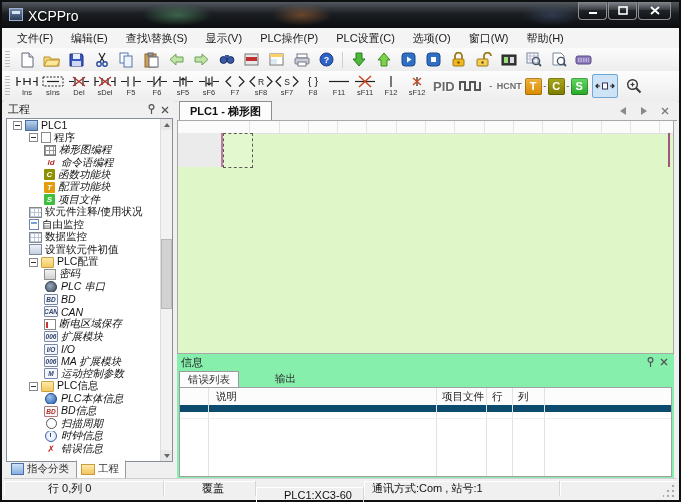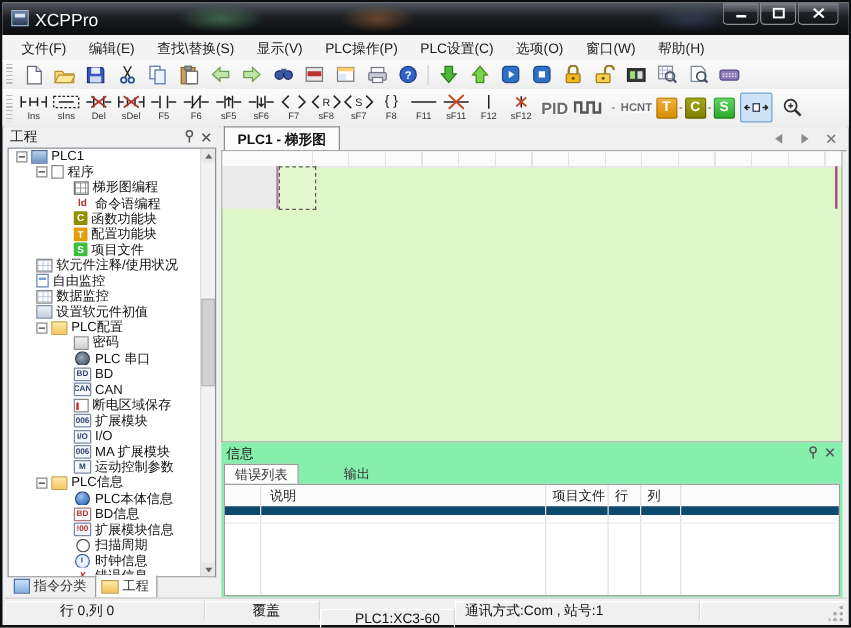--- a/index.html
+++ b/index.html
@@ -41,21 +41,21 @@
   .lp-head{position:absolute;left:0;top:0;right:0;height:17px;display:flex;align-items:center;padding:0 4px;box-sizing:border-box;}
   .lp-title{font-size:11px;color:#222;flex:1;}
   .mini-ic{width:13px;height:13px;display:flex;align-items:center;justify-content:center;}
   .tree{position:absolute;left:2px;right:2px;top:17px;bottom:17px;background:#fff;border:1px solid #898f98;overflow:hidden;box-sizing:border-box;}
   .treescroll{position:absolute;right:0;top:0;bottom:0;width:11px;background:#f2f2f2;border-left:1px solid #ddd;}
   .tsb-up,.tsb-dn{position:absolute;left:0;right:0;height:11px;background:#e8e8e8;display:flex;align-items:center;justify-content:center;}
   .tsb-up{top:0}.tsb-dn{bottom:0}
   .tsb-thumb{position:absolute;left:0;right:0;top:120px;height:70px;background:#d2d2d2;border:1px solid #b8b8b8;box-sizing:border-box;}
   .ti{display:flex;align-items:center;height:12.45px;font-size:10.5px;color:#111;white-space:nowrap;padding-left:6px;}
   .lv1{padding-left:22px;}
-  .lv2{padding-left:52px;}
+  .lv2{padding-left:37px;font-style:italic;}
   .xb{width:9px;height:9px;border:1px solid #8a8a8a;background:#fff;margin-right:3px;position:relative;flex:none;box-sizing:border-box;}
   .xb:after{content:"";position:absolute;left:1px;right:1px;top:3px;height:1px;background:#333;}
   .ic{width:14px;height:11px;margin-right:3px;flex:none;display:flex;align-items:center;justify-content:center;font-size:6.5px;font-weight:bold;box-sizing:border-box;overflow:hidden;}
   .chip{border:1px solid #7a88a8;background:#f4f6fa;color:#30416b;border-radius:1px;}
   .blk{width:11px;height:11px;border-radius:1px;color:#fff;font-size:8px;}
   .i-plc{background:linear-gradient(#bcd2ee,#6f95c8);border:1px solid #4a6da0;width:13px;}
   .i-doc{background:#fff;border:1px solid #8a8a8a;width:10px;}
   .i-ladder{background:#fff;border:1px solid #777;width:12px;background-image:linear-gradient(#999 1px,transparent 1px),linear-gradient(90deg,#999 1px,transparent 1px);background-size:4px 4px;}
   .i-il{color:#b0342c;font-size:8px;font-weight:bold;}
   .i-table{background:#fff;border:1px solid #888;width:13px;background-image:linear-gradient(#b9c6da 1px,transparent 1px),linear-gradient(90deg,#b9c6da 1px,transparent 1px);background-size:4px 4px;}
@@ -583,24 +583,20 @@
             <span class="ic">
               <span class="i-ball"></span>
             </span>
             <span>PLC本体信息</span>
           </div>
         <div class="ti lv2">
             <span class="ic chip" style="color:#b03028;border-color:#b07878;">BD</span>
             <span>BD信息</span>
           </div>
         <div class="ti lv2">
-            <span class="ic chip" style="color:#b03028;">!00</span>
-            <span>扩展模块信息</span>
-          </div>
-        <div class="ti lv2">
             <span class="ic">
               <span class="i-scan"></span>
             </span>
             <span>扫描周期</span>
           </div>
         <div class="ti lv2">
             <span class="ic">
               <span class="i-clock"></span>
             </span>
             <span>时钟信息</span>

